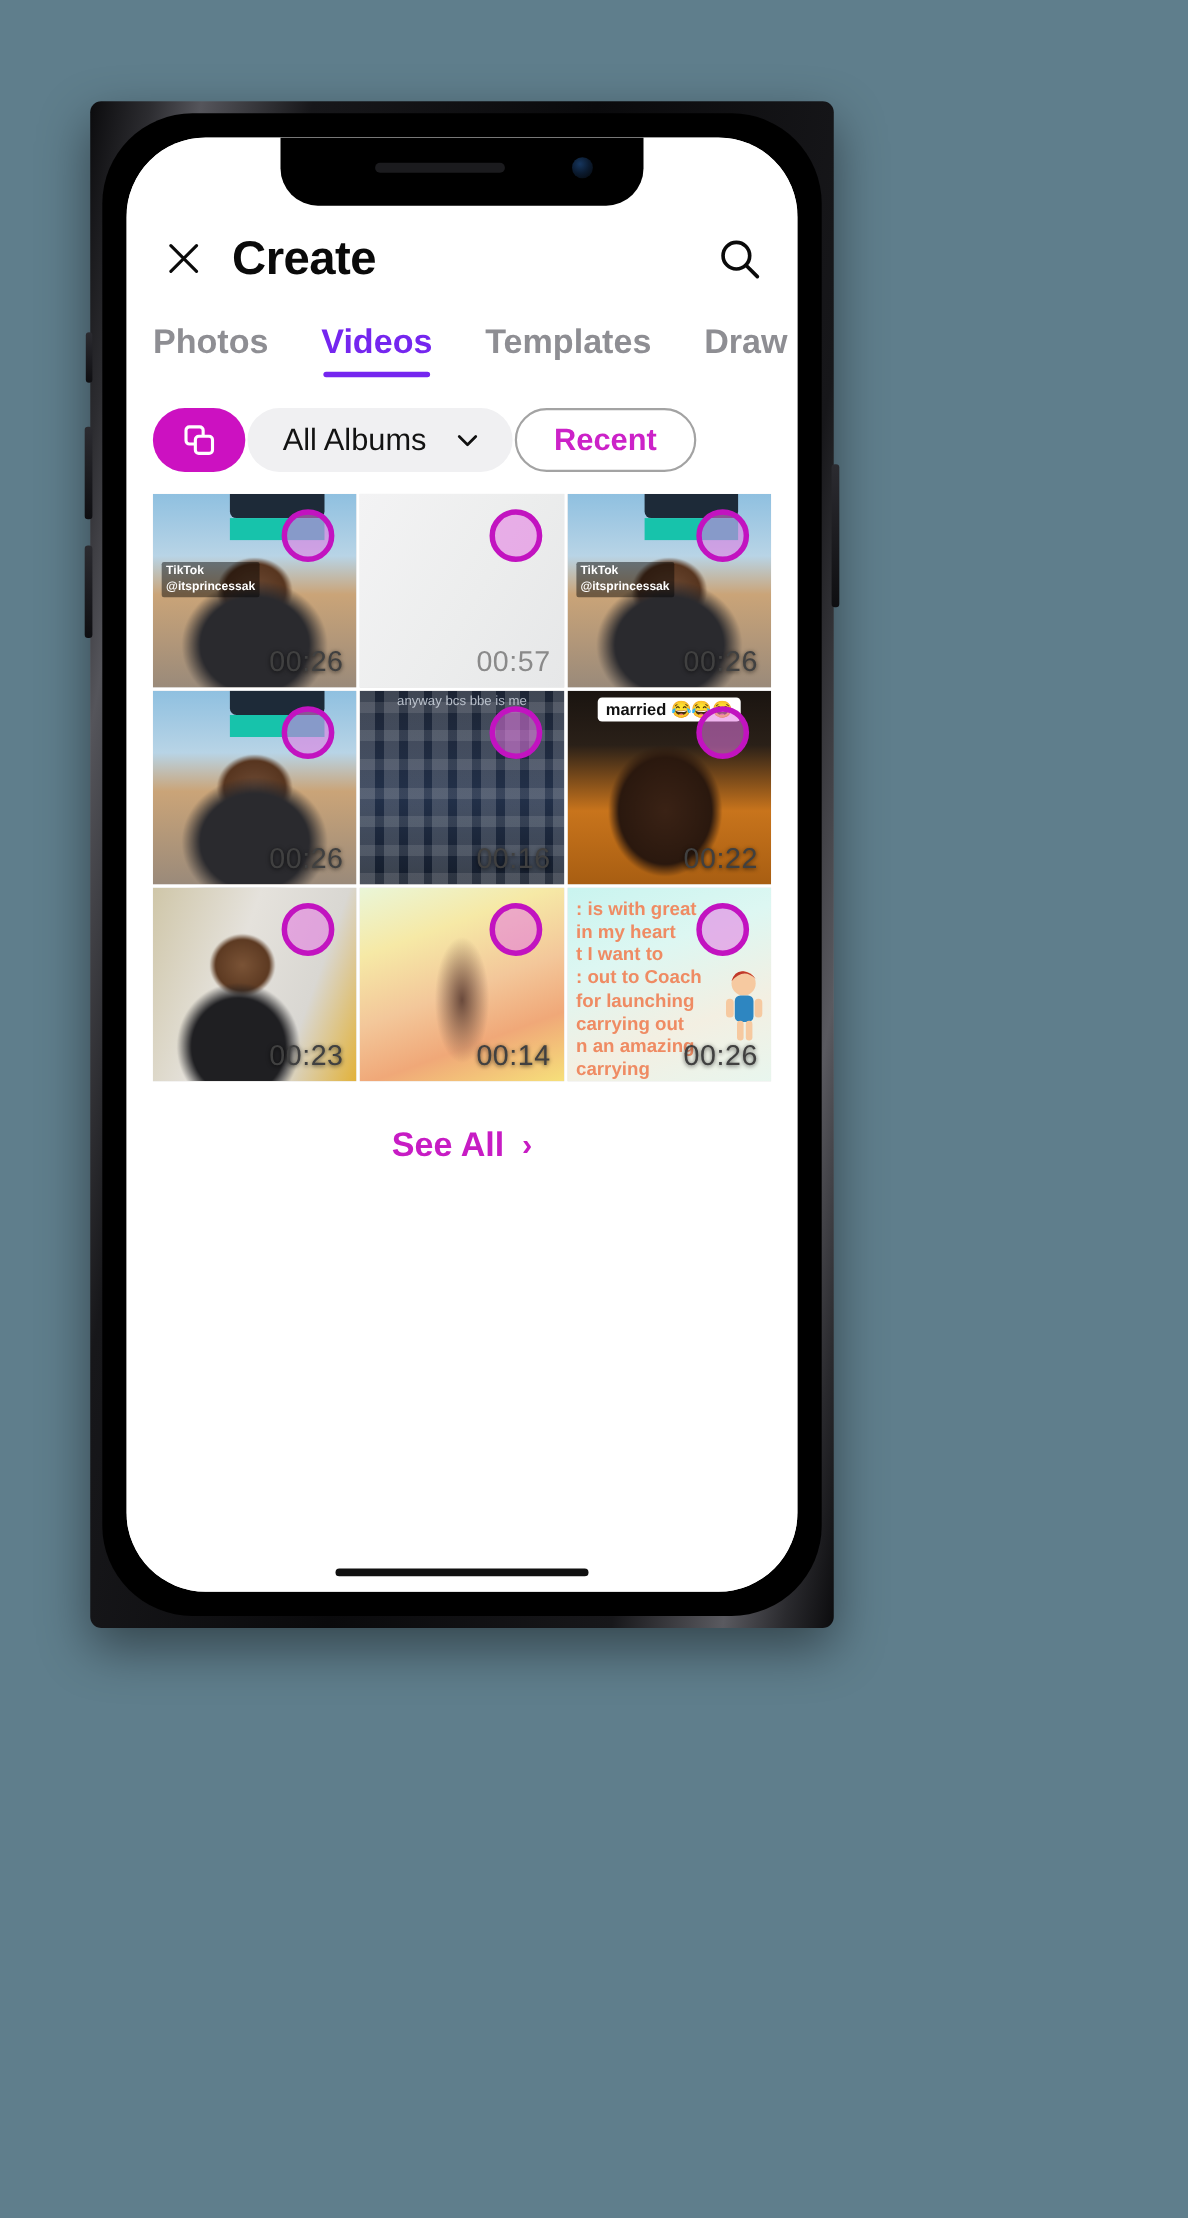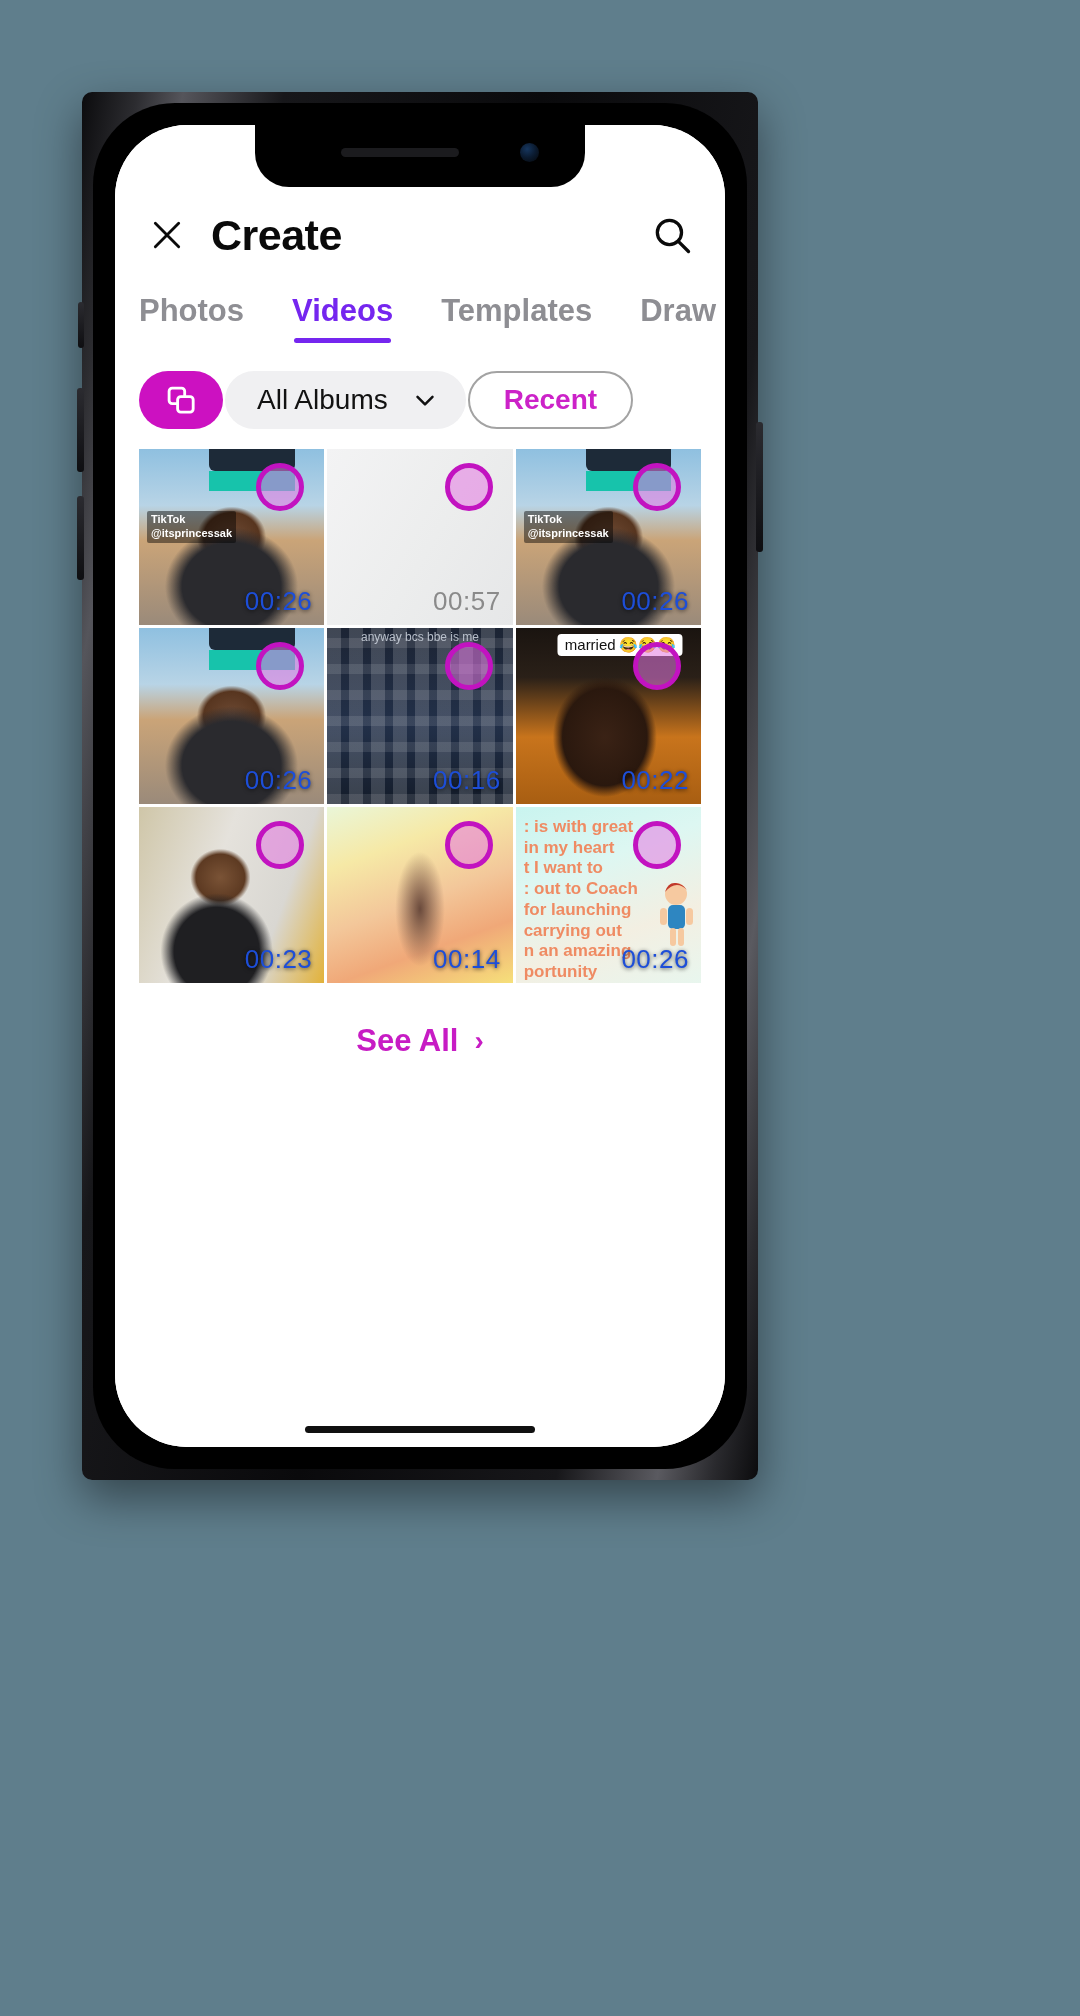--- a/index.html
+++ b/index.html
@@ -152,21 +152,21 @@
   .tile-art { position: absolute; inset: 0; }
   .select-circle {
     position: absolute; top: 14px; right: 20px;
     width: 48px; height: 48px; border-radius: 50%;
     border: 5px solid #c213c0;
     background: rgba(228,120,225,0.55);
     cursor: pointer;
   }
   .duration {
     position: absolute; right: 12px; bottom: 8px;
-    font-size: 26px; font-weight: 500; color: #1d4ed8;
+    font-size: 26px; font-weight: 500; color: #404040;
     text-shadow: 0 1px 4px rgba(0,0,0,.65);
     letter-spacing: .5px;
   }
   .duration.dark { color: #8a8a8a; text-shadow: none; }
 
   
   #see-all-row {
     display: flex; align-items: center; justify-content: center;
     gap: 16px; padding: 40px 0 0 0; flex: none; cursor: pointer;
   }
@@ -221,22 +221,22 @@
     position: absolute; left: 38%; right: 16%; top: 0; height: 22px;
     background: #1d2a38;
     border-bottom-left-radius: 6px; border-bottom-right-radius: 6px;
   }
   .tile-overlay-teal {
     position: absolute; left: 38%; right: 16%; top: 22px; height: 20px;
     background: #17c3ab;
   }
   .tile-caption-chip {
     position: absolute; left: 50%; transform: translateX(-50%); top: 6px;
-    background: #fff; color: #111; font-size: 15px; font-weight: 400;
-    padding: 2px 7px; border-radius: 4px; white-space: nowrap; margin-left: 12px;
+    background: #fff; color: #111; font-size: 15px; font-weight: 700;
+    padding: 2px 7px; border-radius: 4px; white-space: nowrap;
   }
   .tile-scrolltext {
     position: absolute; left: 0; right: 0; top: 2px;
     text-align: center; font-size: 12px; color: #cfd6e0; opacity: .85;
     white-space: nowrap; overflow: hidden;
   }
   .kid-figure {
     position: absolute; right: 4px; bottom: 30px;
     width: 46px; height: 74px;
   }
@@ -369,21 +369,21 @@
           <div class="media-tile">
             <div class="tile-art art-text-card">
               <div class="lines" id="text-card-lines">
                   <div>: is with great</div>
                   <div>in my heart</div>
                   <div>t I want to</div>
                   <div>: out to Coach</div>
                   <div>for launching</div>
                   <div>carrying out</div>
                   <div>n an amazing</div>
-                  <div>portunity</div>
+                  <div>carrying</div>
                 </div>
               <svg class="kid-figure" viewBox="0 0 46 74">
                 <circle cx="25" cy="15" r="11" fill="#f6c9a0"></circle>
                 <path d="M14 13 q11 -13 22 -2 q-4 -6 -11 -7 q-8 -1 -11 9z" fill="#c0392b"></path>
                 <rect x="17" y="26" width="17" height="24" rx="5" fill="#2e86c1"></rect>
                 <rect x="19" y="49" width="6" height="18" rx="3" fill="#f6c9a0"></rect>
                 <rect x="27" y="49" width="6" height="18" rx="3" fill="#f6c9a0"></rect>
                 <rect x="9" y="29" width="7" height="17" rx="3.5" fill="#f6c9a0"></rect>
                 <rect x="35" y="29" width="7" height="17" rx="3.5" fill="#f6c9a0"></rect>
               </svg>

